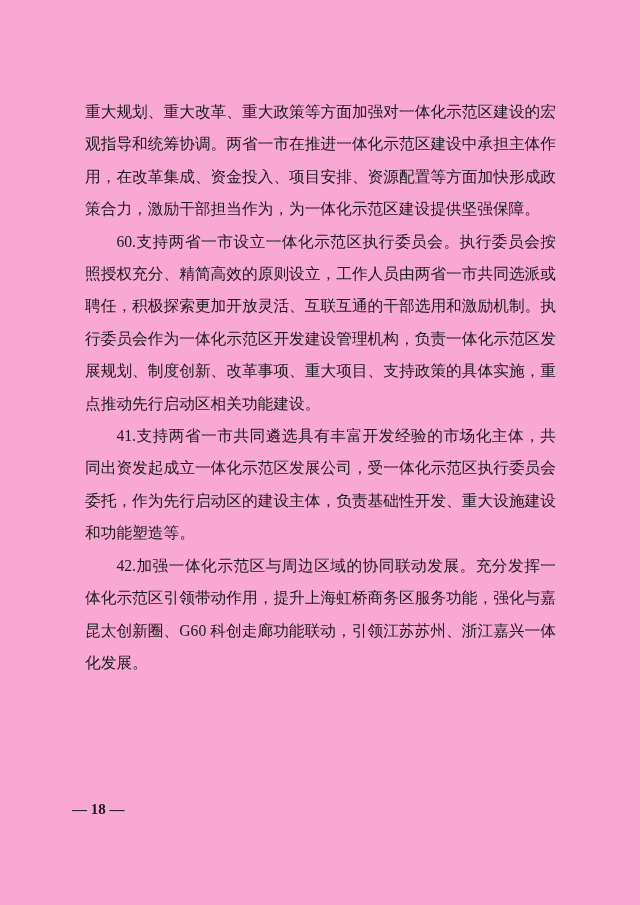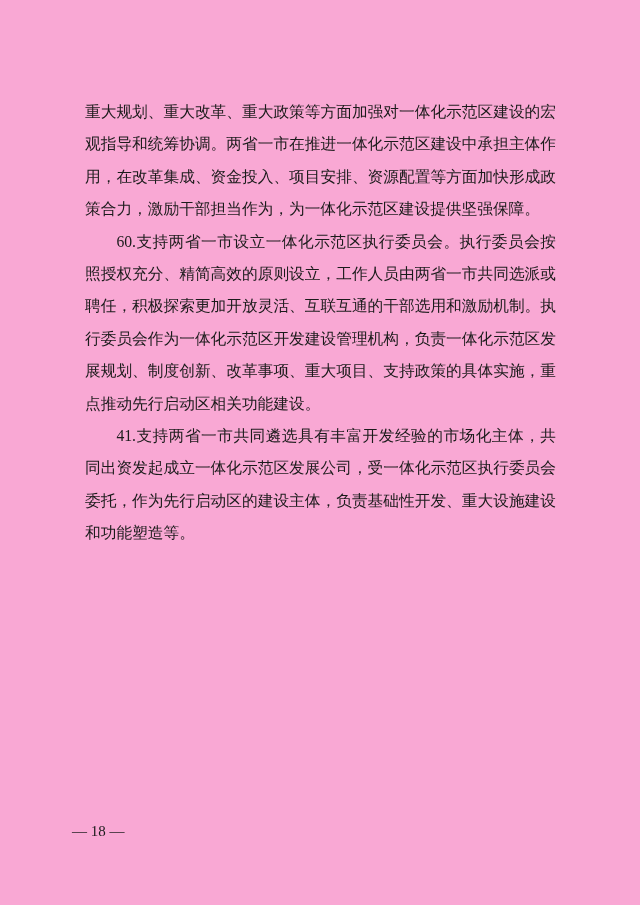--- a/index.html
+++ b/index.html
@@ -35,31 +35,33 @@
   .para.continuation {
     text-indent: 0;
   }
   .para.section-heading {
     
     letter-spacing: 0.5px;
   }
   .footer {
     position: absolute;
     left: 72px;
-    top: 822px;
+    top: 800px;
     font-size: 15px;
     line-height: 18px;
     color: #1b1b1b;
     white-space: pre;
+    font-weight: bold;
   }
 </style>
 </head>
 <body>
 
 <div class="page">
   <div class="content">
     <p class="para continuation">重大规划、重大改革、重大政策等方面加强对一体化示范区建设的宏观指导和统筹协调。两省一市在推进一体化示范区建设中承担主体作用，在改革集成、资金投入、项目安排、资源配置等方面加快形成政策合力，激励干部担当作为，为一体化示范区建设提供坚强保障。</p>
     <p class="para">60.支持两省一市设立一体化示范区执行委员会。执行委员会按照授权充分、精简高效的原则设立，工作人员由两省一市共同选派或聘任，积极探索更加开放灵活、互联互通的干部选用和激励机制。执行委员会作为一体化示范区开发建设管理机构，负责一体化示范区发展规划、制度创新、改革事项、重大项目、支持政策的具体实施，重点推动先行启动区相关功能建设。</p>
     <p class="para">41.支持两省一市共同遴选具有丰富开发经验的市场化主体，共同出资发起成立一体化示范区发展公司，受一体化示范区执行委员会委托，作为先行启动区的建设主体，负责基础性开发、重大设施建设和功能塑造等。</p>
+    <p class="para">42.加强一体化示范区与周边区域的协同联动发展。充分发挥一体化示范区引领带动作用，提升上海虹桥商务区服务功能，强化与嘉昆太创新圈、G60 科创走廊功能联动，引领江苏苏州、浙江嘉兴一体化发展。</p>
   </div>
 
   <div class="footer">— 18 —</div>
 </div>
 
 </body></html>

